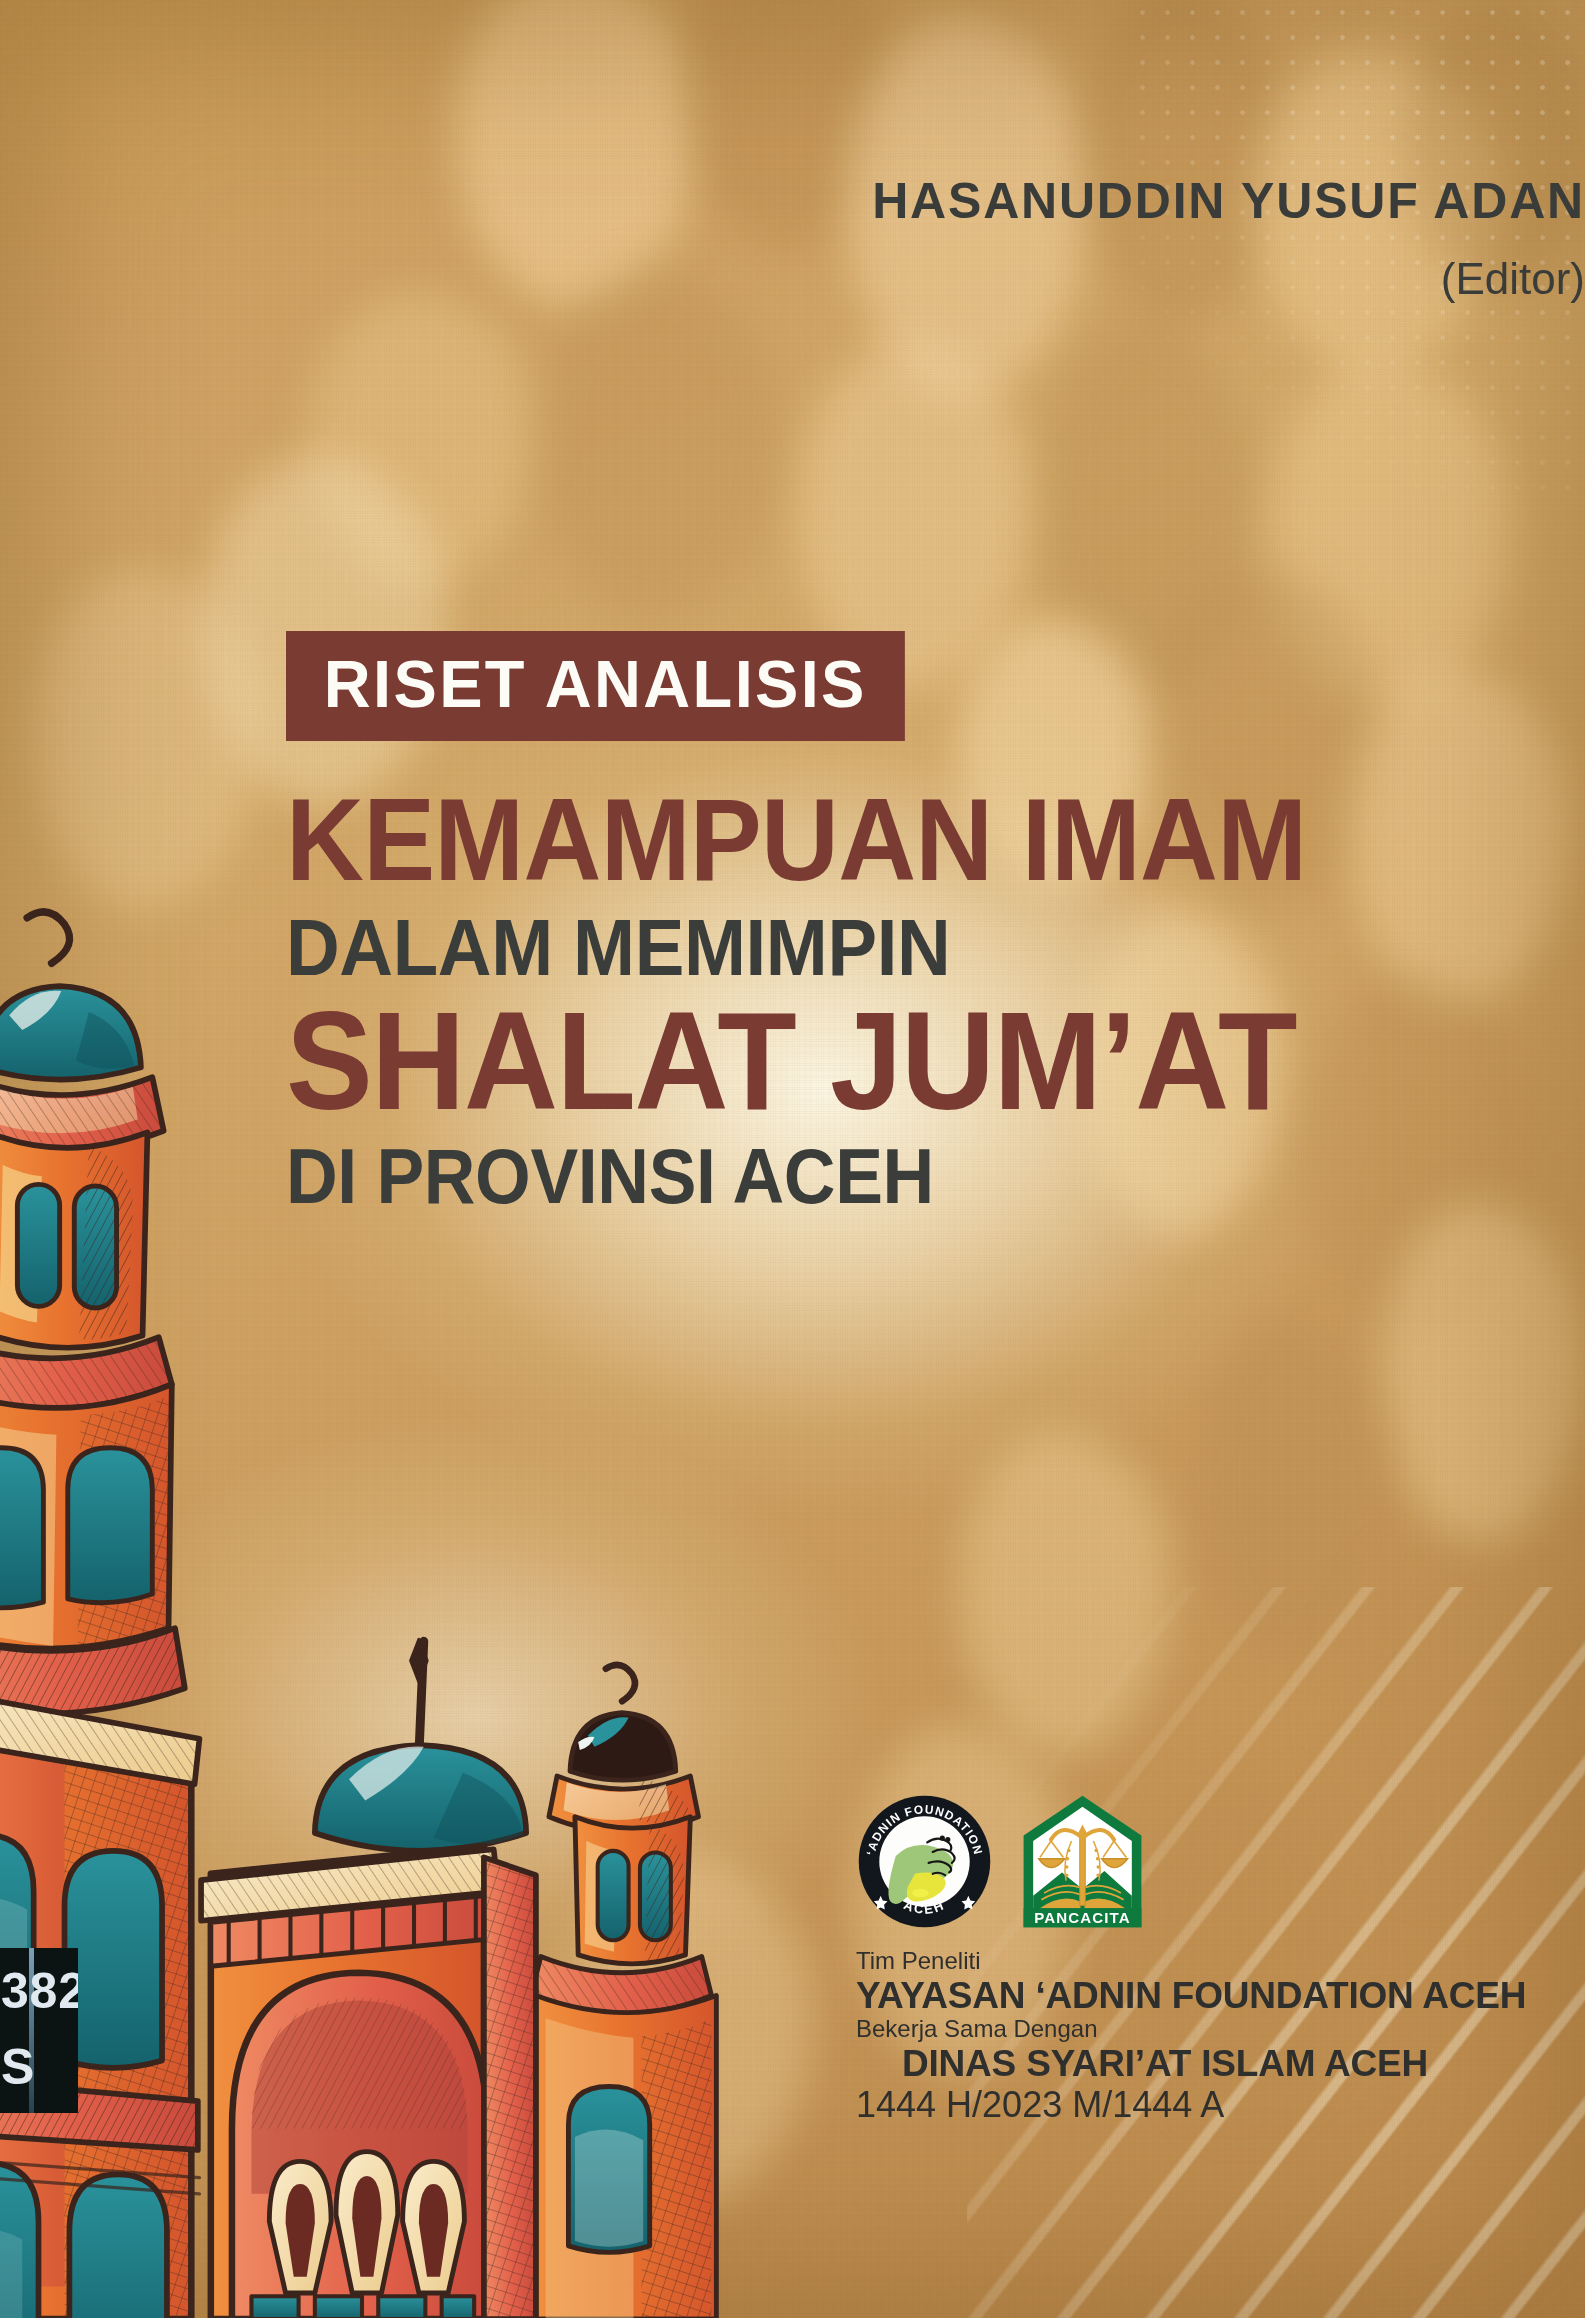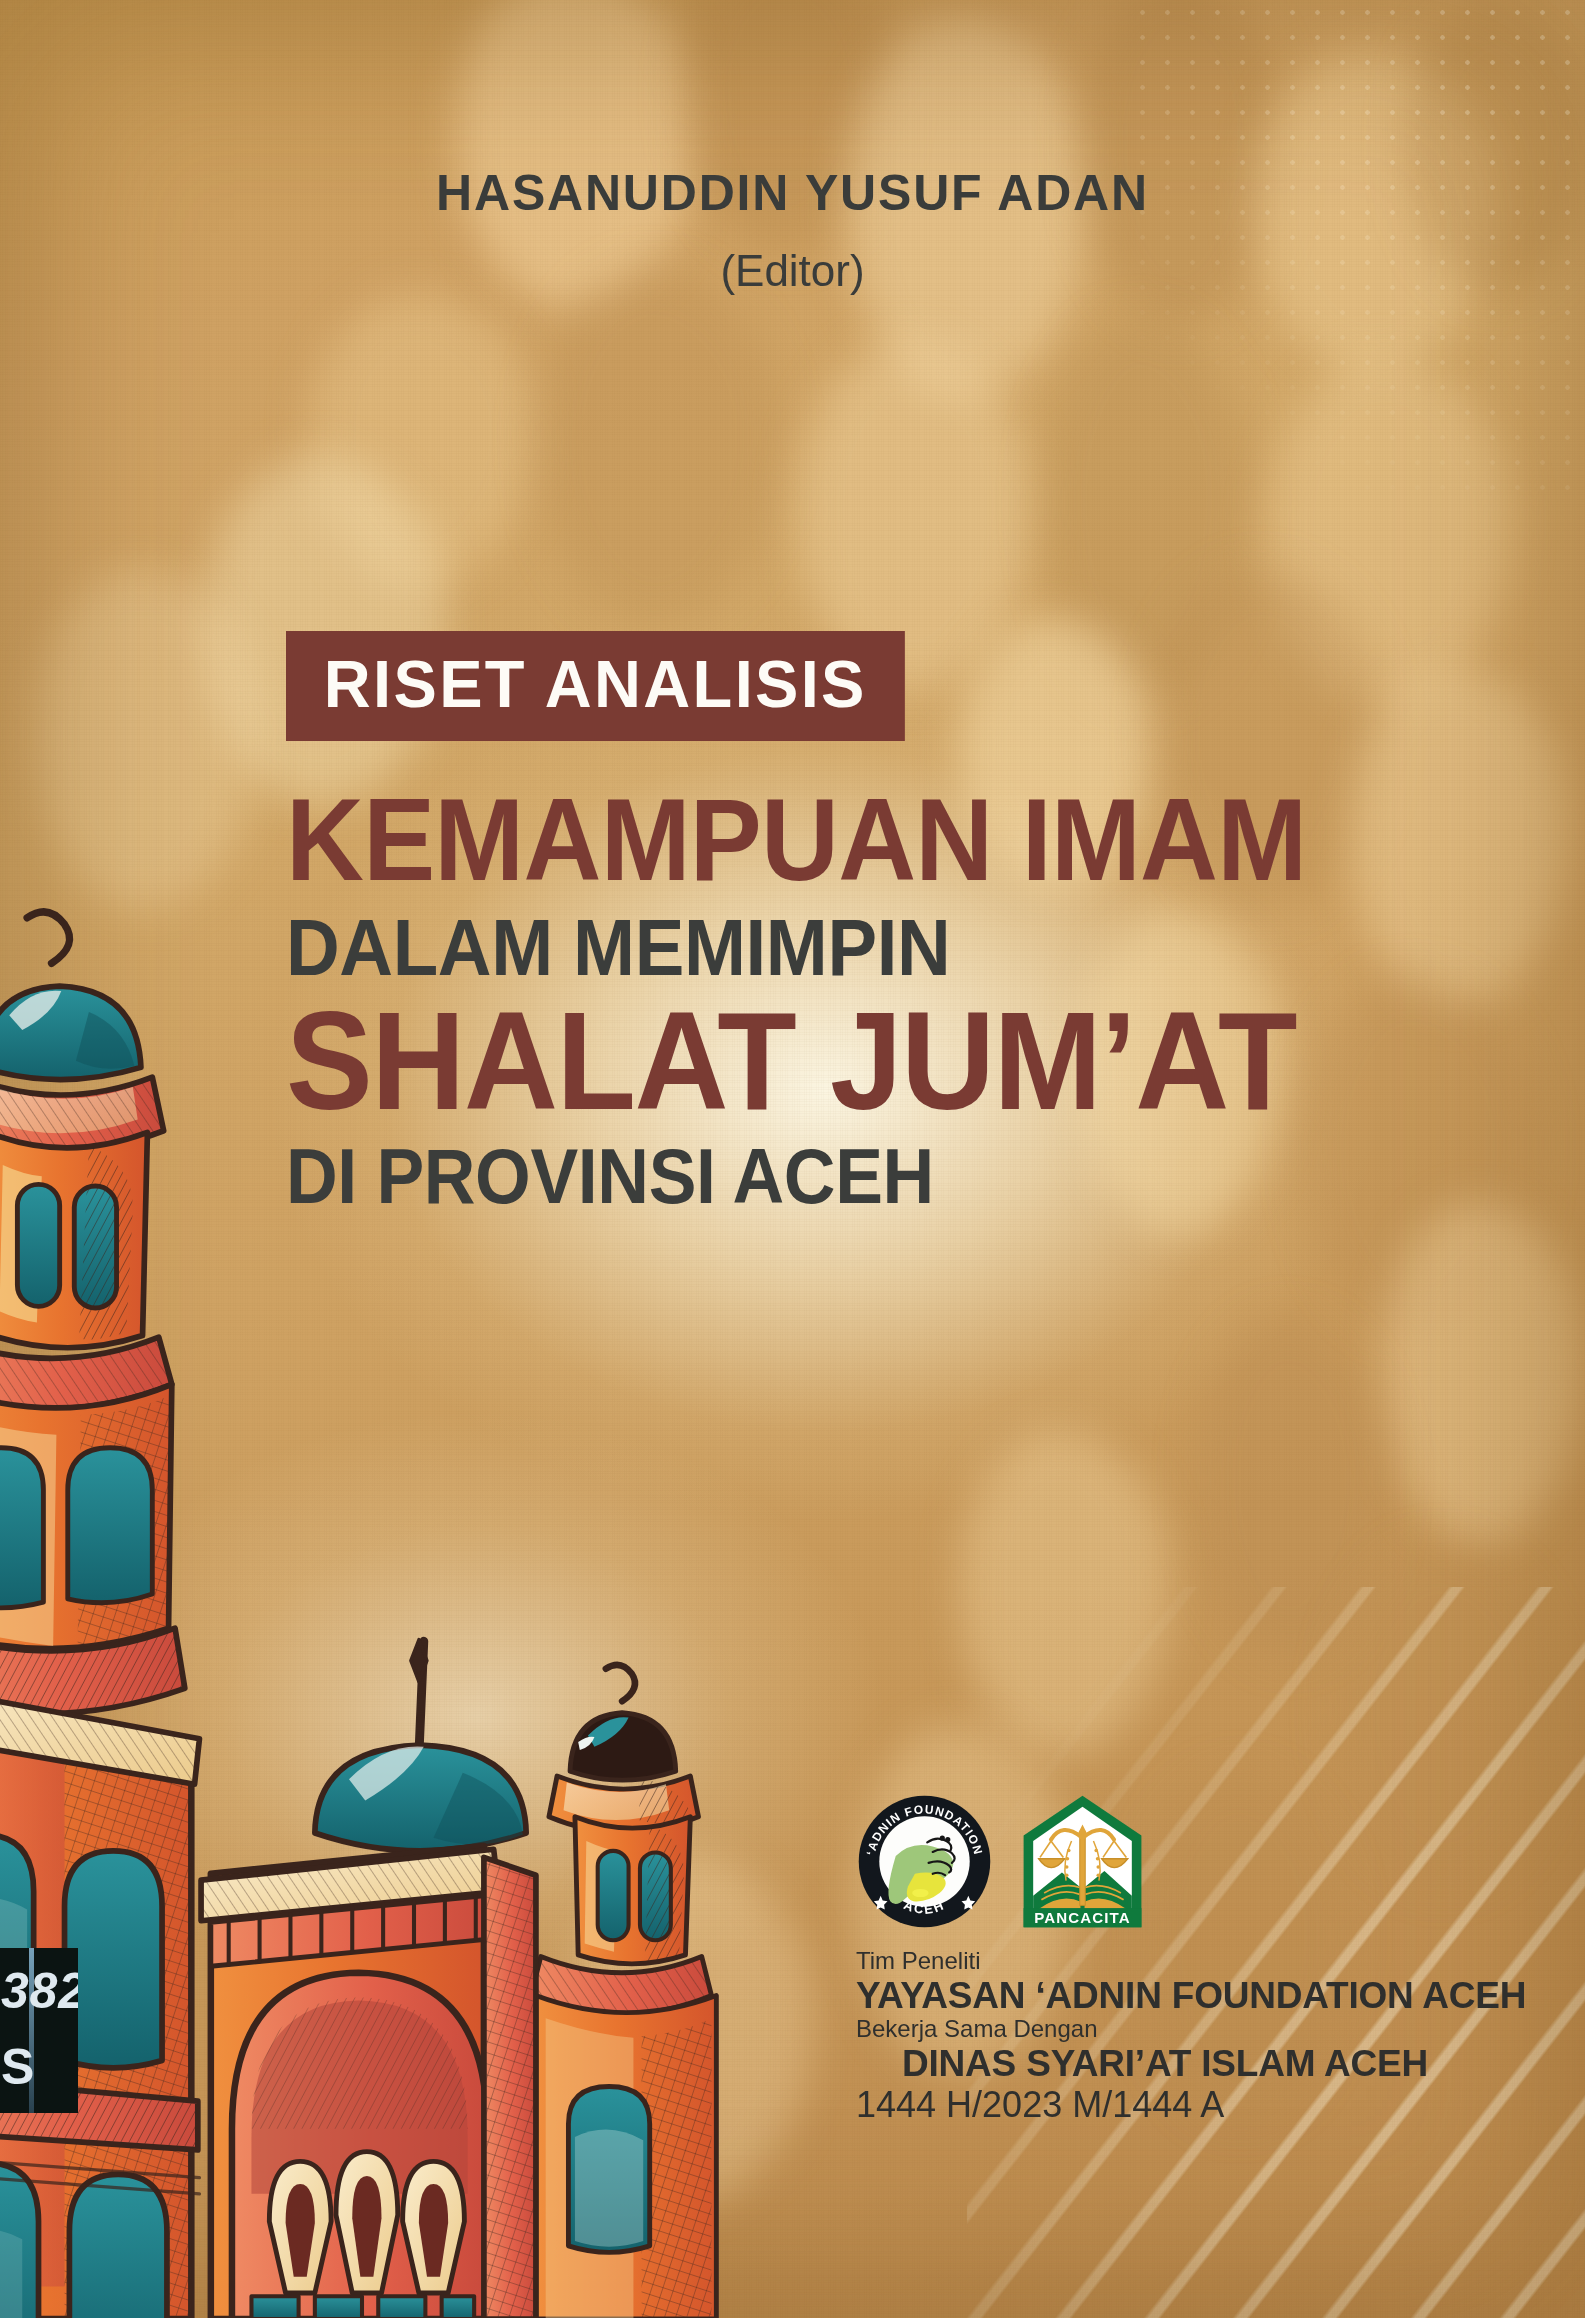--- a/index.html
+++ b/index.html
@@ -56,21 +56,21 @@
     background-image:
       repeating-linear-gradient(0deg, rgba(120,80,30,0.10) 0px, rgba(120,80,30,0.10) 0.8px, rgba(0,0,0,0) 0.8px, rgba(0,0,0,0) 2.4px),
       repeating-linear-gradient(90deg, rgba(120,80,30,0.08) 0px, rgba(120,80,30,0.08) 0.8px, rgba(0,0,0,0) 0.8px, rgba(0,0,0,0) 2.4px);
   }
   .vignette{
     position:absolute;inset:0;pointer-events:none;
     box-shadow:inset 0 0 154px 49px rgba(120,78,26,0.30);
   }
 
   
-  .author-block{position:absolute;top:168px;left:0;right:0;text-align:center;z-index:30;}
+  .author-block{position:absolute;top:176px;left:0;right:0;text-align:right;z-index:30;}
   .author-name{
     font-size:50px;font-weight:bold;letter-spacing:1.8px;color:#3a3c3a;
     font-stretch:condensed;line-height:1;margin:0;
   }
   .author-role{
     font-size:44px;color:#3a3c3a;margin-top:31px;line-height:1;
   }
 
   
   .title-stack{position:absolute;left:286px;top:631px;z-index:30;width:1089px;}
@@ -142,21 +142,21 @@
     background:#0b1412;
     z-index:35;
     overflow:hidden;
   }
   .sticker-scan{
     position:absolute;left:78px;top:-4.9px;width:4.9px;height:175px;
     background:linear-gradient(180deg, rgba(140,190,220,.85), rgba(90,140,180,.35));
   }
   .sticker-t1{
     position:absolute;left:50px;top:18px;
-    color:#dfe9ef;font-size:50px;font-weight:bold;letter-spacing:0.8px;line-height:1;font-style:italic;
+    color:#dfe9ef;font-size:50px;font-weight:bold;letter-spacing:0.8px;line-height:1;
   }
   .sticker-t2{
     position:absolute;left:50px;top:94px;
     color:#dfe9ef;font-size:50px;font-weight:bold;letter-spacing:0.8px;line-height:1;
   }
 
   
   .mosque{
     position:absolute;
     left:-33px;

